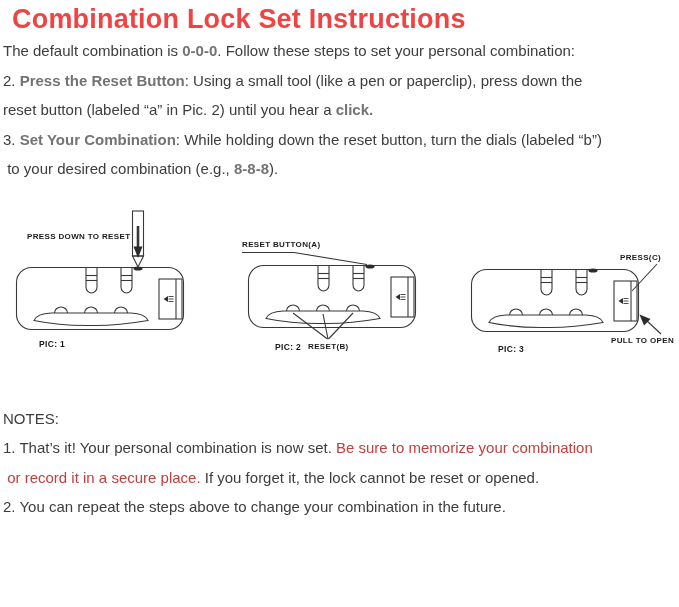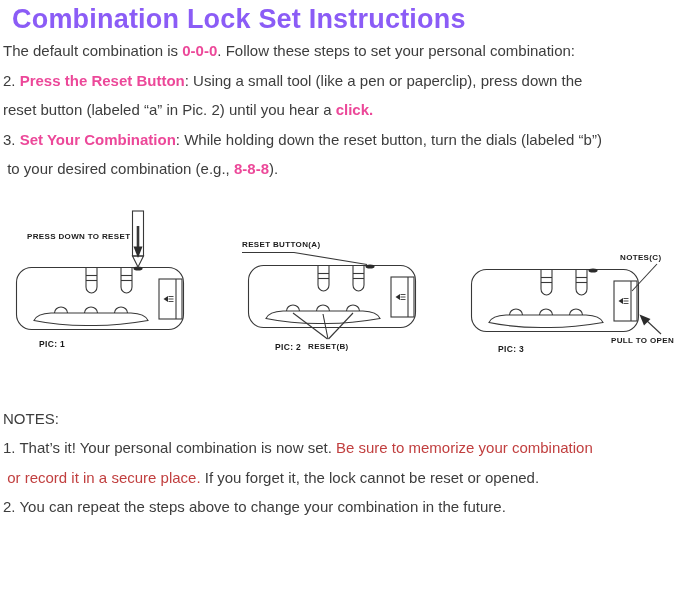--- a/index.html
+++ b/index.html
@@ -1,25 +1,25 @@
 <!DOCTYPE html>
 <html style="--accent-red: #c13f3f;"><head>
 <meta charset="utf-8">
 <style>
   html,body{margin:0;padding:0;background:#ffffff;}
   body{width:679px;height:607px;overflow:hidden;
        font-family:"Liberation Sans",sans-serif;color:#3d3d3d;}
   .page{position:relative;width:679px;height:607px;box-sizing:border-box;padding-left:3px;}
 
   .title{margin:3px 0 0 9px;font-size:27px;line-height:32px;font-weight:bold;
-         color:#8b5cf6;letter-spacing:0.2px;white-space:nowrap;}
+         color:#ef4444;letter-spacing:0.2px;white-space:nowrap;}
 
   .bodytext{margin-top:1px;font-size:15px;line-height:29.5px;white-space:nowrap;}
   .bodytext p{margin:0;}
-  .seg-b{font-weight:bold;color:#ec4899;}
+  .seg-b{font-weight:bold;color:#737373;}
   .seg-r{color:var(--accent-red,#c13f3f);}
 
   .figs{position:relative;height:218px;}
   .fig{position:absolute;}
   .fig svg{position:absolute;left:0;top:0;display:block;}
   .lbl{position:absolute;font-size:8px;font-weight:bold;color:#1a1a1a;
        letter-spacing:0.35px;white-space:nowrap;}
   .cap{position:absolute;font-size:8.5px;font-weight:bold;color:#1a1a1a;
        letter-spacing:0.35px;white-space:nowrap;margin-left:28px;}
 
@@ -133,21 +133,21 @@
           <path d="M98.5,46 a6.5,6 0 0 1 13,0"></path>
         </g>
         <g stroke="#383838" stroke-width="1.1" fill="none">
           <line x1="194" y1="57" x2="169" y2="84"></line>
           <g>
             <line x1="198" y1="127" x2="183" y2="113"></line>
             <polygon points="176.5,107.5 187.5,112 181,118.5" fill="#2b2b2b" stroke="none"></polygon>
           </g>
         </g>
       </svg>
-      <div class="lbl" style="left:157px;top:46px">NOTES(C)</div>
+      <div class="lbl" style="left:157px;top:46px">PRESS(C)</div>
       <div class="lbl" style="left:148px;top:129px">PULL TO OPEN</div>
       <div class="cap" style="left:7px;top:137px">PIC: 3</div>
     </div>
 
   </div>
 
   <div class="notes">
     <p>NOTES:</p>
     <p><span>1. That’s it! Your personal combination is now set. </span><span class="seg-r">Be sure to memorize your combination</span><br><span class="seg-r">&nbsp;or record it in a secure place.</span><span> If you forget it, the lock cannot be reset or opened.</span></p>
     <p><span>2. You can repeat the steps above to change your combination in the future.</span></p>

